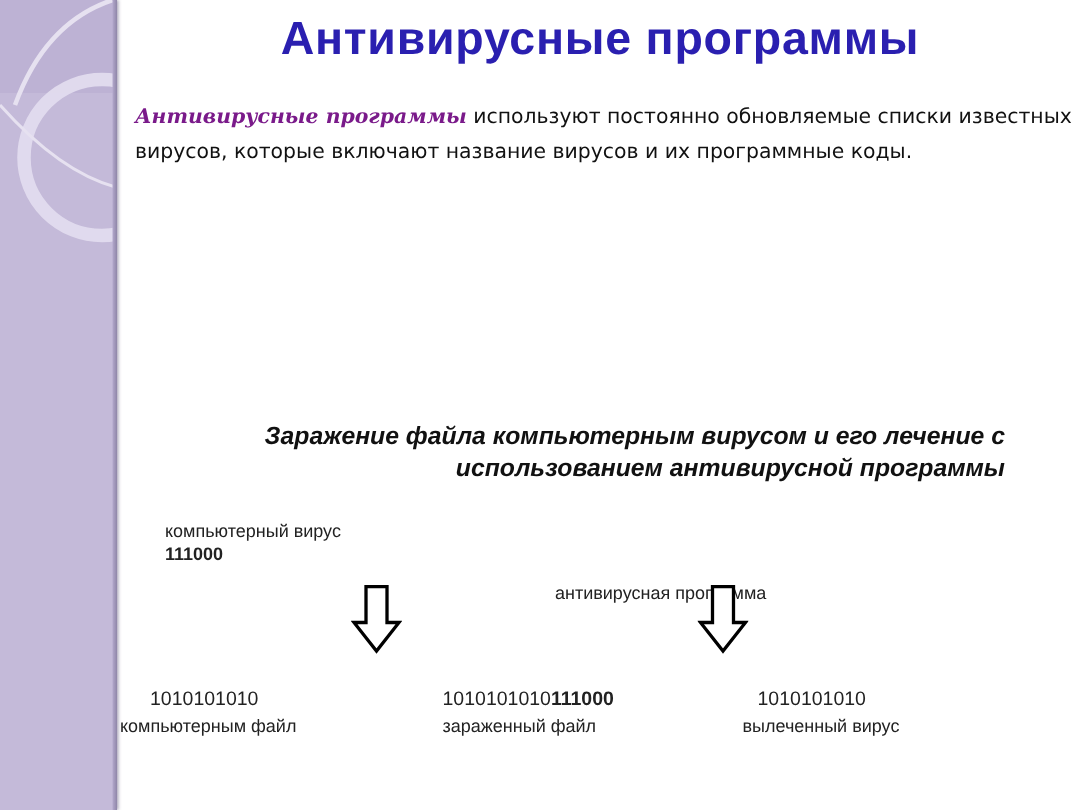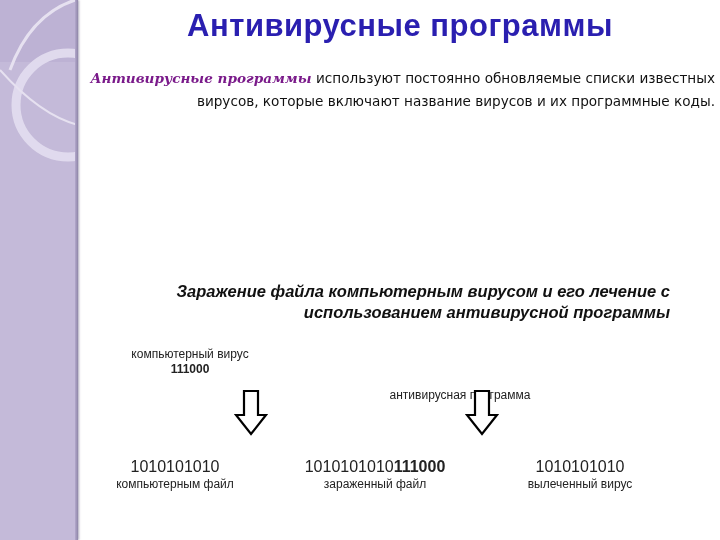--- a/index.html
+++ b/index.html
@@ -33,34 +33,34 @@
     }
     .intro {
       position: absolute; left: 90px; top: 67px; width: 625px;
       font-family: "DejaVu Sans", sans-serif;
       font-size: 13.6px; line-height: 23px; color: #111111;
     }
     .intro .lead {
       font-family: "DejaVu Serif", serif;
       font-style: italic; font-weight: bold; color: #7a1a8a;
     }
-    .intro p { margin: 0; text-align: right; }
+    .intro p { margin: 0; }
 
     .subtitle {
       position: absolute; left: 110px; top: 281px; width: 560px;
       text-align: right;
       font-family: "Liberation Sans", sans-serif;
       font-style: italic; font-weight: bold; font-size: 16.5px;
       line-height: 21px; color: #111111;
     }
     .label {
       position: absolute; font-family: "Liberation Sans", sans-serif;
-      font-size: 12px; color: #222222; text-align: center;
+      font-size: 12px; color: #222222; text-align: left;
     }
-    .code { font-family: "Liberation Sans", sans-serif; font-size: 16px; color: #222; }
+    .code { font-family: "Liberation Sans", sans-serif; font-size: 13px; color: #222; }
     .code b { font-weight: bold; }
     .arrow { position: absolute; }
   </style>
 </head>
 <body>
 
 <div class="sidebar">
   <div class="shade-top"></div>
   <svg width="78" height="540">
     <path d="M 10 70 Q 30 15 75 0" stroke="#e6e1f0" stroke-width="3" fill="none"></path>

